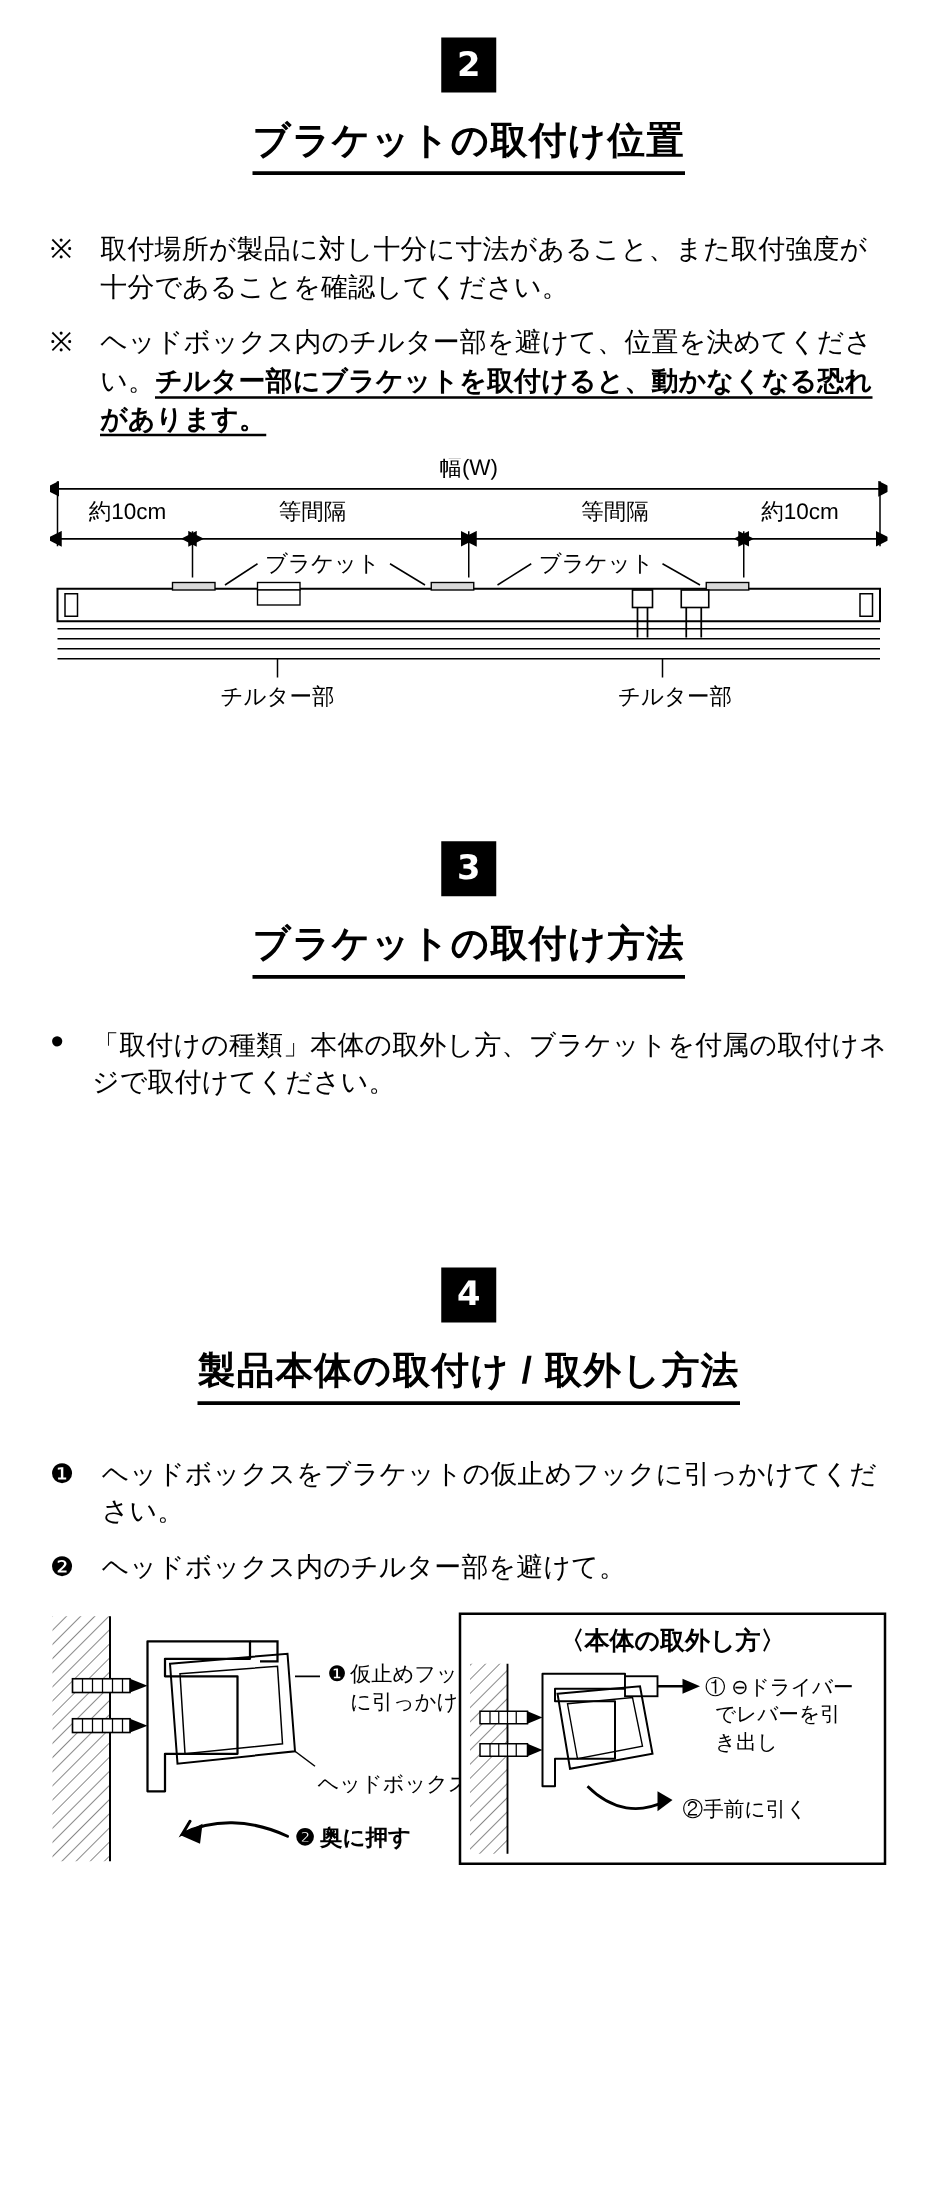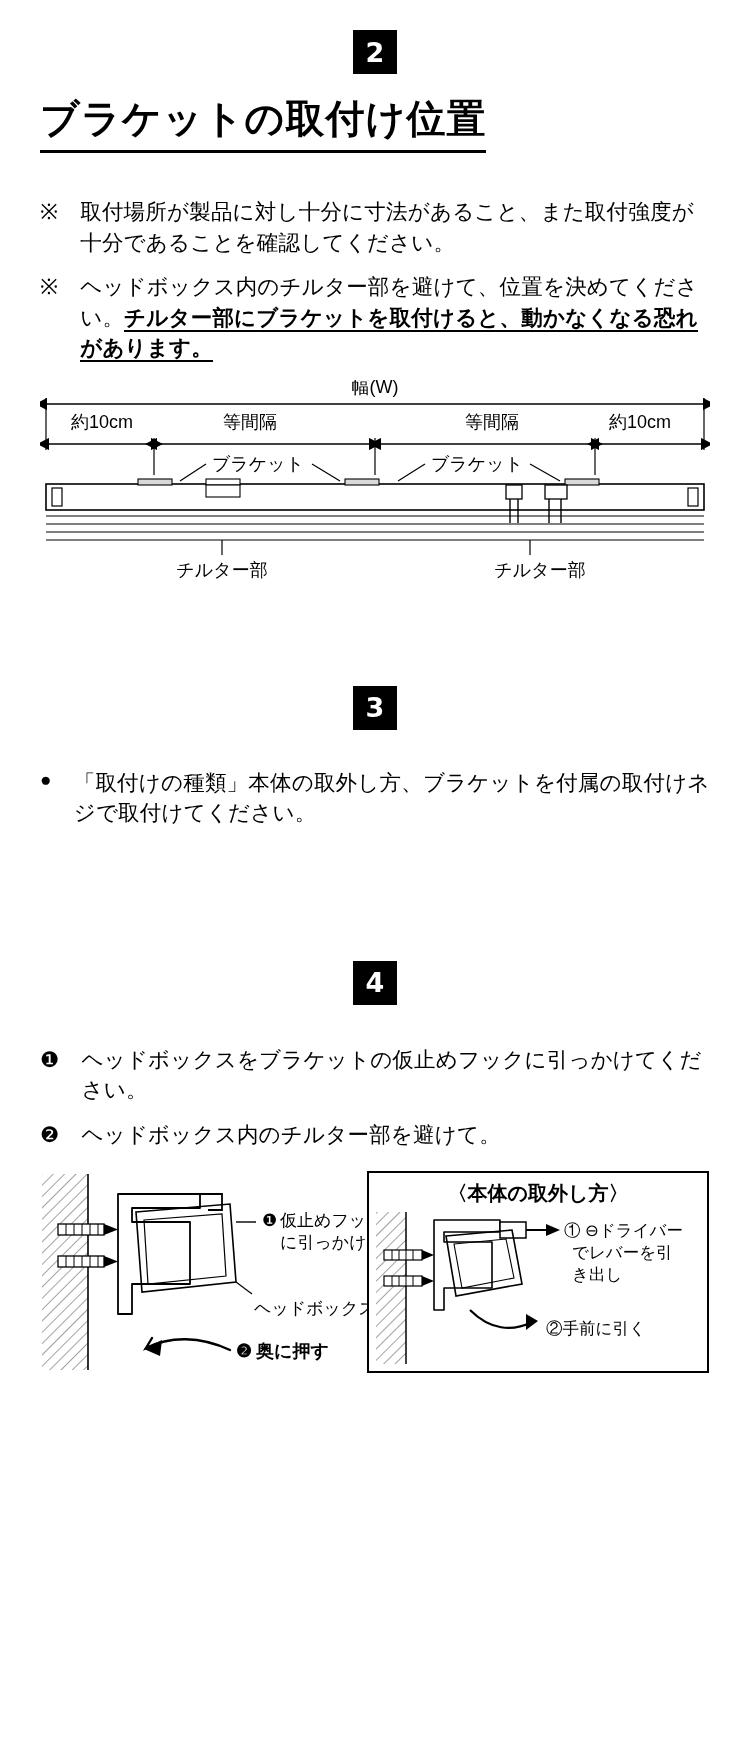--- a/index.html
+++ b/index.html
@@ -30,22 +30,22 @@
     font-size: 27px;
     font-weight: bold;
     display: flex;
     align-items: center;
     justify-content: center;
     margin: 0 auto;
     font-family: "DejaVu Sans", sans-serif;
     letter-spacing: 0;
   }
   .section-title {
-    text-align: left;
-    font-size: 39px;
+    text-align: center;
+    font-size: 30px;
     font-weight: bold;
     margin-top: 18px;
     letter-spacing: 1px;
   }
   .section-title span.u {
     border-bottom: 3px solid #000;
     padding-bottom: 4px;
     display: inline-block;
   }
 
@@ -175,32 +175,38 @@
       <line x1="490" y1="160" x2="490" y2="175" stroke="#000" stroke-width="1.2"></line>
 
       <text x="182" y="196" font-size="18" text-anchor="middle" font-family="'Liberation Sans',sans-serif">チルター部</text>
       <text x="500" y="196" font-size="18" text-anchor="middle" font-family="'Liberation Sans',sans-serif">チルター部</text>
     </svg>
   </div>
 
   <div class="spacer-lg"></div>
 
   <div class="step-badge">3</div>
+  <div class="section-title">
+    <span class="u">ブラケットの取付け方法</span>
+  </div>
 
   <div style="height:24px"></div>
 
   <div class="note">
     <span class="mark bullet-dot">●</span>
     <span class="txt">「取付けの種類」本体の取外し方、ブラケットを付属の取付けネジで取付けてください。</span>
   </div>
 
   <div class="spacer-lg"></div>
   <div style="height:36px"></div>
 
   <div class="step-badge">4</div>
+  <div class="section-title">
+    <span class="u">製品本体の取付け / 取外し方法</span>
+  </div>
 
   <div style="height:26px"></div>
 
   <div class="note">
     <span class="mark">❶</span>
     <span class="txt">ヘッドボックスをブラケットの仮止めフックに引っかけてください。</span>
   </div>
   <div class="note">
     <span class="mark">❷</span>
     <span class="txt">ヘッドボックス内のチルター部を避けて。</span>

